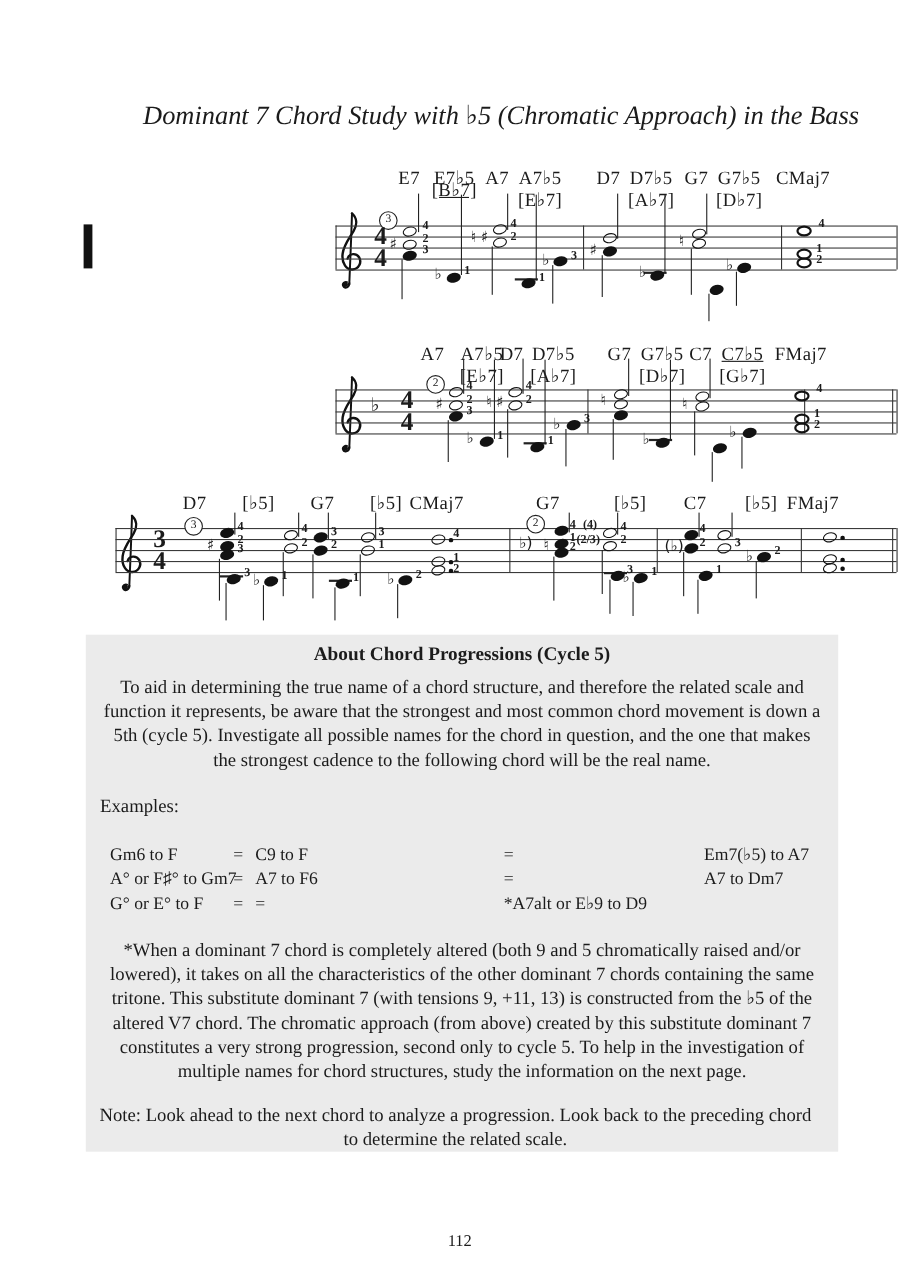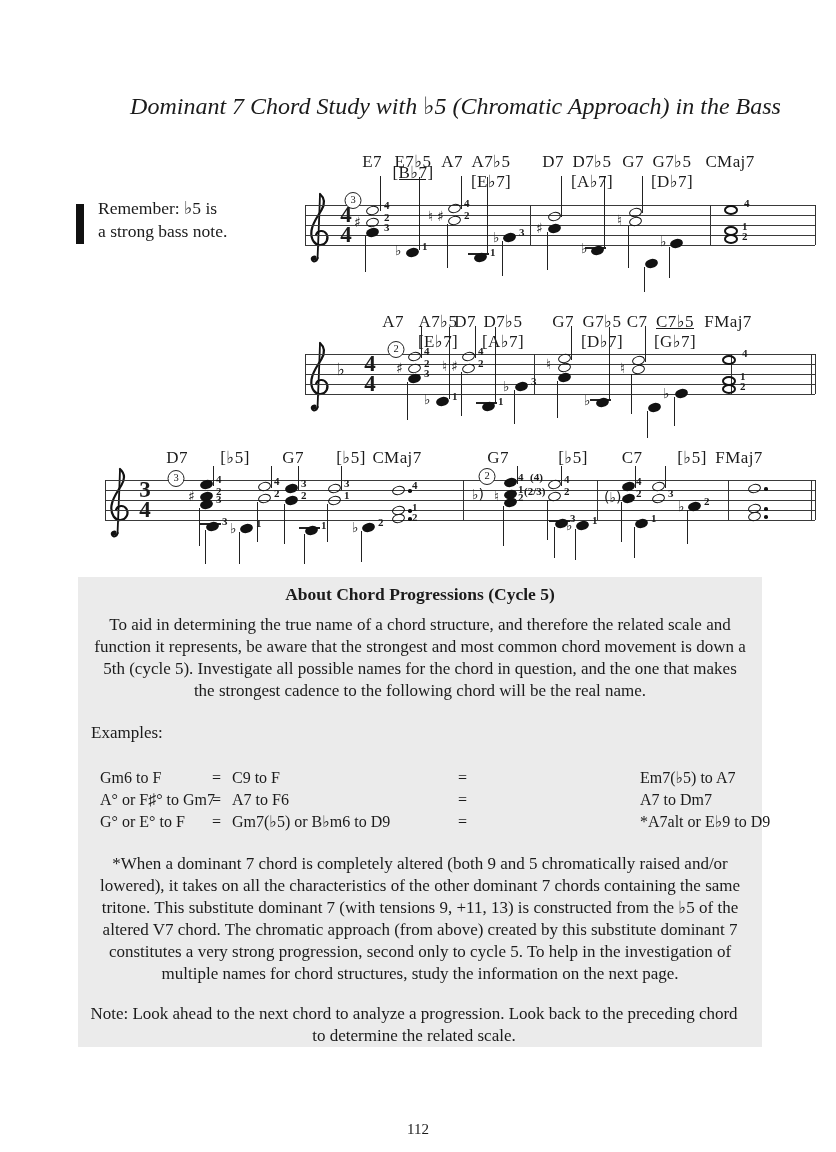--- a/index.html
+++ b/index.html
@@ -52,24 +52,20 @@
   .pageno{position:absolute;left:0;right:0;top:1120px;text-align:center;
           font:15px/18px "Liberation Serif",serif;}
 </style>
 </head>
 <body>
 
 <div class="page">
   <div class="subtitle">Dominant 7 Chord Study with ♭5 (Chromatic Approach) in the Bass</div>
 
   <div class="rbar"></div>
-  <div class="reminder">
-    <div>Remember:  ♭5 is</div>
-    <div>a strong bass note.</div>
-  </div>
 
   <div class="system sys1" id="sys0">
     <svg class="clef" style="left:8px;top:41px" width="28" height="76" viewBox="0 0 28 76">
       <path d="M16 3 C15.4 24 14.4 46 13.5 68" fill="none" stroke="#111" stroke-width="1.8"></path>
       <path d="M16 3 C20.5 7 21 13 17.5 19 C13 26.5 8.5 32 7.5 39.5 C6.3 49 11.5 54.5 16.5 54 C22.5 53.4 25 47.5 22.5 43 C20 38.7 13.5 39 12 44" fill="none" stroke="#111" stroke-width="2.2" stroke-linecap="round"></path>
       <path d="M13.5 66 C13.8 70 9.5 72 8 68.8 C7 66.5 10 64.5 12 66" fill="none" stroke="#111" stroke-width="2"></path>
       <circle cx="10" cy="67.5" r="2.3" fill="#111"></circle>
     </svg>
   <div class="sline" style="left: 9px; top: 55px; width: 510px;"></div>
       <div class="sline" style="left: 9px; top: 65px; width: 510px;"></div>
@@ -392,21 +388,20 @@
         <div class="exrow">
           <span>A° or F♯° to Gm7</span>
           <span>=</span>
           <span>A7 to F6</span>
           <span>=</span>
           <span>A7 to Dm7</span>
         </div>
         <div class="exrow">
           <span>G° or E° to F</span>
           <span>=</span>
-          <span>Gm7(♭5) or B♭m6 to D9</span>
           <span>=</span>
           <span>*A7alt or E♭9 to D9</span>
         </div>
       </div>
     <div class="bpara2">*When a dominant 7 chord is completely altered (both 9 and 5 chromatically raised and/or lowered), it takes on all the characteristics of the other dominant 7 chords containing the same tritone. This substitute dominant 7 (with tensions 9, +11, 13) is constructed from the ♭5 of the altered V7 chord. The chromatic approach (from above) created by this substitute dominant 7 constitutes a very strong progression, second only to cycle 5. To help in the investigation of multiple names for chord structures, study the information on the next page.</div>
     <div class="bnote">Note:  Look ahead to the next chord to analyze a progression. Look back to the preceding chord to determine the related scale.</div>
   </div>
 
   <div class="pageno">112</div>
 </div>

